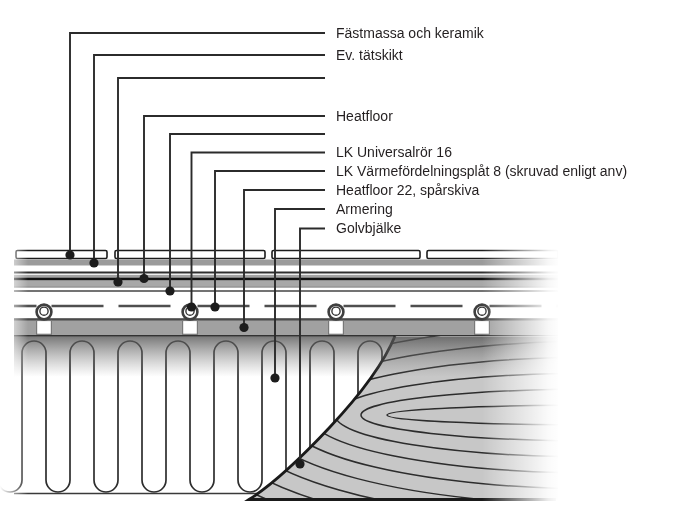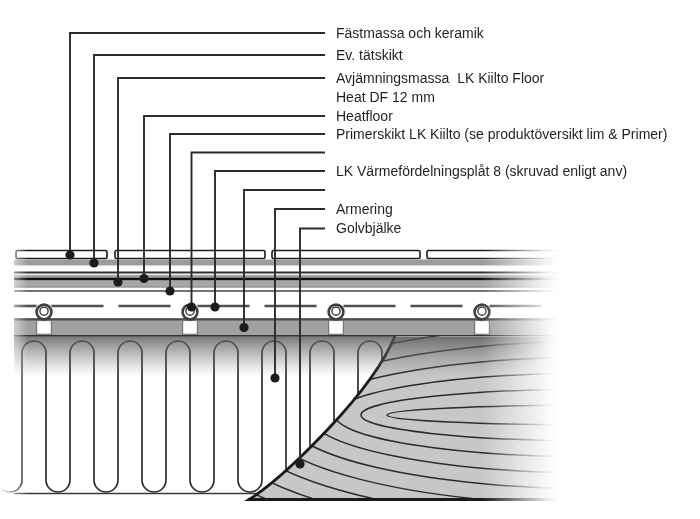--- a/index.html
+++ b/index.html
@@ -131,21 +131,20 @@
       <circle class="dot" cx="191.5" cy="307" r="4.6"></circle>
       <circle class="dot" cx="215" cy="307" r="4.6"></circle>
       <circle class="dot" cx="244" cy="327.5" r="4.6"></circle>
       <circle class="dot" cx="275" cy="378" r="4.6"></circle>
       <circle class="dot" cx="300" cy="464" r="4.6"></circle>
     </g>
   </svg>
 
   <div class="lbl" style="top:23.5px">Fästmassa och keramik</div>
   <div class="lbl" style="top:45.5px">Ev. tätskikt</div>
-  <div class="lbl" style="top:68.5px">Avjämningsmassa&nbsp; LK Kiilto Floor
-Heat DF 12 mm</div>
   <div class="lbl" style="top:106.5px">Heatfloor</div>
-  <div class="lbl" style="top:124.5px">Primerskikt LK Kiilto (se produktöversikt lim &amp; Primer)</div>
+  <div class="lbl" style="top:143px">LK Universalrör 16</div>
   <div class="lbl" style="top:161.5px">LK Värmefördelningsplåt 8 (skruvad enligt anv)</div>
+  <div class="lbl" style="top:180.5px">Heatfloor 22, spårskiva</div>
   <div class="lbl" style="top:199.5px">Armering</div>
   <div class="lbl" style="top:219px">Golvbjälke</div>
 
 </div>
 
 </body></html>

